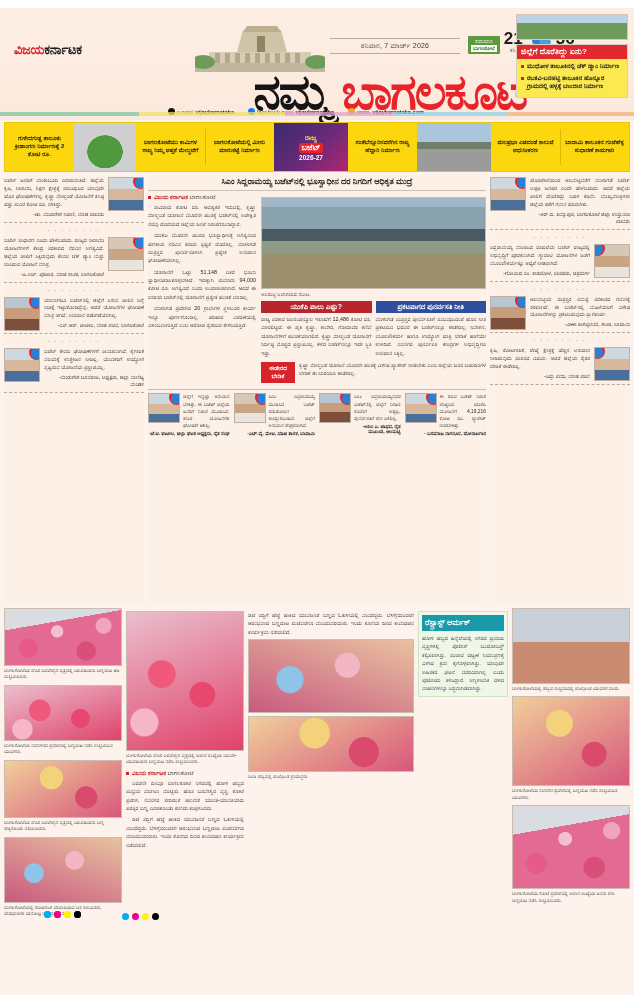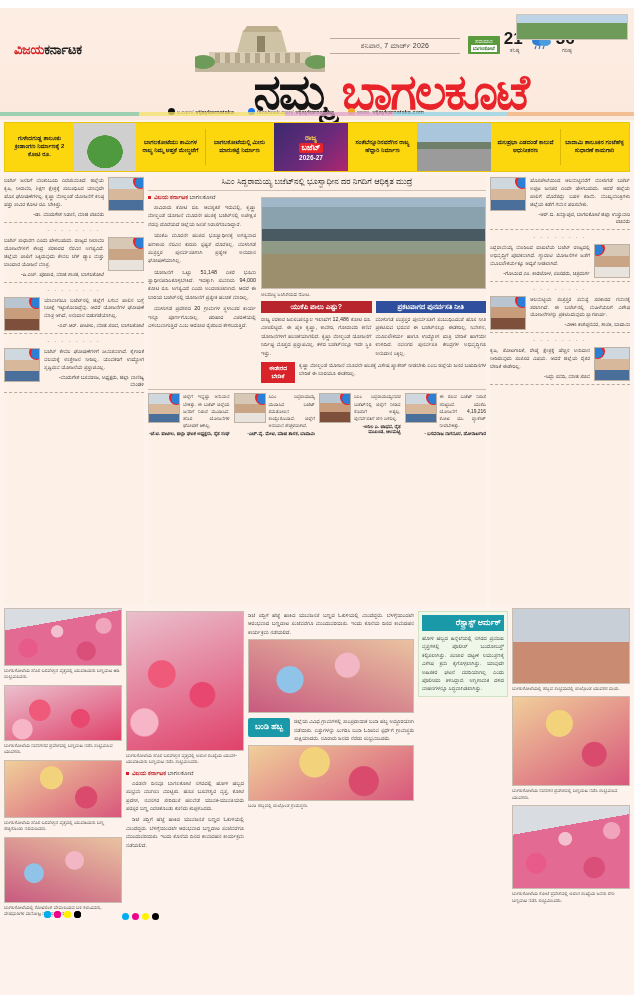--- a/index.html
+++ b/index.html
@@ -81,21 +81,21 @@
   .budgetlogo .ln2 { background:#e8232a; padding:0 3px; border-radius:2px; margin:1px 0;font-family:Liberation Mono, monospace;}
   .budgetlogo .ln3 { font-size:6.5px; color:#fff;}
 
   
   .news { position:relative; display:flex; margin:3px 4px 0 4px; gap:4px; height:430px; }
   .col { background:#fdf0e7; }
   .col-left { width:140px; }
   .col-mid { flex:1; }
   .col-right { width:140px; }
 
-  .kicker { text-align:center; font-size:8.2px; font-weight:normal; color:#1a1a1a; padding:2px 0 1px; }
+  .kicker { text-align:center; font-size:8.2px; font-weight:bold; color:#1a1a1a; padding:2px 0 1px; }
   .headline { text-align:center; font-size:30px; line-height:33px; font-weight:bold; color:#c8102e; letter-spacing:-1px; }
   .hdr-rule { height:1px; background:#cfc0b4; margin:2px 0 3px;}
 
   .byline { font-size:6px; color:#c1272d; font-weight:bold; margin-bottom:2px;}
   .byline .loc { color:#333; font-weight:normal;}
   .bullet-sq { display:inline-block; width:3px; height:3px; background:#d12026; margin-right:3px; vertical-align:middle;}
 
   .bodytext { font-size:5.4px; line-height:1.55; color:#2b2b2b; text-align:justify; }
   .bodytext p { margin-bottom:3px; text-indent:6px;}
 
@@ -134,21 +134,21 @@
   .hcol-r { width:118px;}
 
   .holi-head { font-size:26px; line-height:30px; font-weight:bold; color:#151515; letter-spacing:-1px; text-align:center;}
   .holi-head .red { color:#e8232a;}
 
   .ph { width:100%; overflow:hidden; border:1px solid #c9bcb0; position:relative;}
   .phcap { font-size:4.8px; line-height:1.35; color:#3a3a3a; margin:2px 0 4px;}
 
   .tealtag { background:#1a9aa8; color:#fff; font-size:8px; font-weight:bold; text-align:center; padding:4px 3px; line-height:1.3; width:42px; float:left; margin:1px 4px 2px 0; border-radius:2px;}
 
-  .tealhead { background:#1a9aa8; color:#fff; font-size:8px; font-weight:bold; text-align:right; padding:3px; }
+  .tealhead { background:#1a9aa8; color:#fff; font-size:8px; font-weight:bold; text-align:left; padding:3px; }
   .greenbox { background:#eef7e8; border:1px solid #cfe3c2; padding:3px;}
 
   .cmyk { position:absolute; bottom:4px; display:flex; gap:3px;}
   .cmyk i { width:7px; height:7px; border-radius:50%; display:block;}
   .c-c{background:#00aeef;} .c-m{background:#ec008c;} .c-y{background:#fff200;} .c-k{background:#000;}
 
   
   .im-crowd1{background:
      radial-gradient(circle at 20% 70%, #e85a8a 0 9%, transparent 10%),
      radial-gradient(circle at 45% 40%, #f2c0cf 0 8%, transparent 9%),
@@ -256,20 +256,27 @@
           <b>vijaykarnataka</b>
       </span>
       <span class="s">
         <i class="dot d-w"></i>
         <span>www.</span>
           <b>vijaykarnataka.com</b>
       </span>
     </div>
 
     <div class="topimg im-green"></div>
+    <div class="topbox">
+      <div class="topbox-h">ಜಿಲ್ಲೆಗೆ ದೊರೆತಿದ್ದು ಏನು?</div>
+      <ul class="topbox-b">
+        <li>ಮುಧೋಳ ತಾಲೂಕಿನಲ್ಲಿ ಚೆಕ್ ಡ್ಯಾಂ ನಿರ್ಮಾಣ</li>
+        <li>ರಬಕವಿ-ಬನಹಟ್ಟಿ ತಾಲೂಕಿನ ಹೊನ್ನೂರ ಗ್ರಾಮದಲ್ಲಿ ಹಳ್ಳಕ್ಕೆ ಬಾಂದಾರ ನಿರ್ಮಾಣ</li>
+      </ul>
+    </div>
 
     <div class="rainbow"></div>
   </div>
 
   <div class="strip">
     <div class="cell">ಗುಳೇದಗುಡ್ಡ ತಾಲೂಕು ಕ್ರೀಡಾಂಗಣ ನಿರ್ಮಾಣಕ್ಕೆ 2 ಕೋಟಿ ರೂ.</div>
     <div class="imgcell im-stadium"></div>
     <div class="cell">ಬಾಗಲಕೋಟೆಯು ಕಾಮಿಗಳ ರಾಜ್ಯ ನಿಮ್ಮ ಆಪ್ತಕೆ ಮೇಲ್ಧಜೆಗೆ</div>
     <div class="cell">ಬಾಗಲಕೋಟೆಯಲ್ಲಿ ಮೀನು ಮಾರುಕಟ್ಟೆ ನಿರ್ಮಾಣ</div>
     <div class="budgetlogo">
@@ -458,24 +465,20 @@
           </div>
           <div class="bodytext">
             <p>ಎರಡನೇ ದಿನವೂ ಬಾಗಲಕೋಟೆ ನಗರದಲ್ಲಿ ಹೋಳಿ ಹಬ್ಬದ ಸಂಭ್ರಮ ಮುಗಿಲು ಮುಟ್ಟಿತು. ಹೊಸ ಬಸವೇಶ್ವರ ವೃತ್ತ, ಕೋಟೆ ಪ್ರದೇಶ, ನವನಗರ ಸೇರಿದಂತೆ ಹಲವೆಡೆ ಯುವಕ-ಯುವತಿಯರು ಪರಸ್ಪರ ಬಣ್ಣ ಎರಚಿಕೊಂಡು ಕುಣಿದು ಕುಪ್ಪಳಿಸಿದರು.</p>
             <p>ಡಿಜೆ ಸದ್ದಿಗೆ ಹೆಜ್ಜೆ ಹಾಕಿದ ಯುವಜನತೆ ಬಣ್ಣದ ಓಕುಳಿಯಲ್ಲಿ ಮಿಂದೆದ್ದರು. ಬೆಳಗ್ಗೆಯಿಂದಲೇ ಆರಂಭವಾದ ಬಣ್ಣದಾಟ ಸಂಜೆವರೆಗೂ ಮುಂದುವರಿಯಿತು. ಇಂದು ಕೊನೆಯ ದಿನದ ಕಾಮದಹನ ಕಾರ್ಯಕ್ರಮ ನಡೆಯಲಿದೆ.</p>
           </div>
         </div>
 
         <div style="flex:1;">
           <div class="bodytext" style="margin-bottom:3px;">ಡಿಜೆ ಸದ್ದಿಗೆ ಹೆಜ್ಜೆ ಹಾಕಿದ ಯುವಜನತೆ ಬಣ್ಣದ ಓಕುಳಿಯಲ್ಲಿ ಮಿಂದೆದ್ದರು. ಬೆಳಗ್ಗೆಯಿಂದಲೇ ಆರಂಭವಾದ ಬಣ್ಣದಾಟ ಸಂಜೆವರೆಗೂ ಮುಂದುವರಿಯಿತು. ಇಂದು ಕೊನೆಯ ದಿನದ ಕಾಮದಹನ ಕಾರ್ಯಕ್ರಮ ನಡೆಯಲಿದೆ.</div>
           <div class="ph im-crowd4" style="height:74px;"></div>
-          <div style="margin-top:4px; overflow:hidden;">
-            <div class="tealtag">ಬಂಡಿ ಹಬ್ಬ</div>
-            <div class="bodytext">ಜಿಲ್ಲೆಯ ವಿವಿಧ ಗ್ರಾಮಗಳಲ್ಲಿ ಸಾಂಪ್ರದಾಯಿಕ ಬಂಡಿ ಹಬ್ಬ ಅದ್ಧೂರಿಯಾಗಿ ನಡೆಯಿತು. ಎತ್ತುಗಳನ್ನು ಸಿಂಗರಿಸಿ ಬಂಡಿ ಓಡಿಸುವ ಸ್ಪರ್ಧೆಗೆ ಗ್ರಾಮಸ್ಥರು ಸಾಕ್ಷಿಯಾದರು. ನೂರಾರು ಜನರು ನೆರೆದು ಸಂಭ್ರಮಿಸಿದರು.</div>
-          </div>
           <div class="ph im-crowd3" style="height:56px; margin-top:3px;"></div>
           <div class="phcap">ಬಂಡಿ ಹಬ್ಬದಲ್ಲಿ ಪಾಲ್ಗೊಂಡ ಗ್ರಾಮಸ್ಥರು.</div>
         </div>
 
         <div style="width:90px;">
           <div class="greenbox">
             <div class="tealhead">ರೆಸ್ಟ್ರಾಸ್ಟ್ ಆರ್ಮಕ್</div>
             <div class="bodytext" style="margin-top:3px;">ಹೋಳಿ ಹಬ್ಬದ ಹಿನ್ನೆಲೆಯಲ್ಲಿ ನಗರದ ಪ್ರಮುಖ ವೃತ್ತಗಳಲ್ಲಿ ಪೊಲೀಸ್ ಬಂದೋಬಸ್ತ್ ಕಲ್ಪಿಸಲಾಗಿತ್ತು. ಸಂಚಾರ ದಟ್ಟಣೆ ನಿಯಂತ್ರಣಕ್ಕೆ ವಿಶೇಷ ಕ್ರಮ ಕೈಗೊಳ್ಳಲಾಗಿತ್ತು. ಯಾವುದೇ ಅಹಿತಕರ ಘಟನೆ ವರದಿಯಾಗಿಲ್ಲ ಎಂದು ಪೊಲೀಸರು ತಿಳಿಸಿದ್ದಾರೆ. ಅಗ್ನಿಶಾಮಕ ದಳದ ವಾಹನಗಳನ್ನೂ ಸಿದ್ಧವಾಗಿಡಲಾಗಿತ್ತು.</div>
           </div>
         </div>

